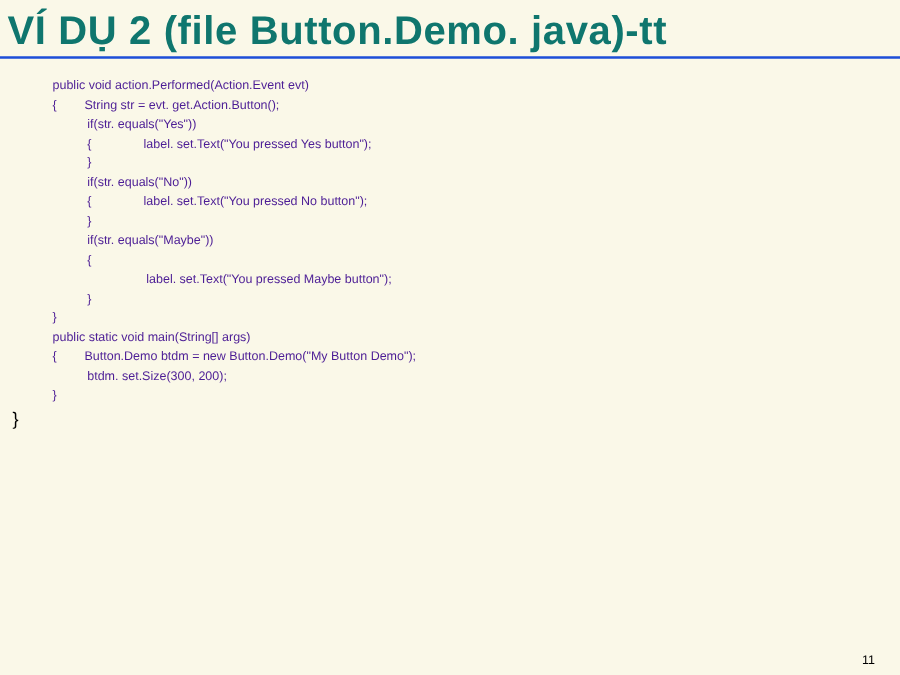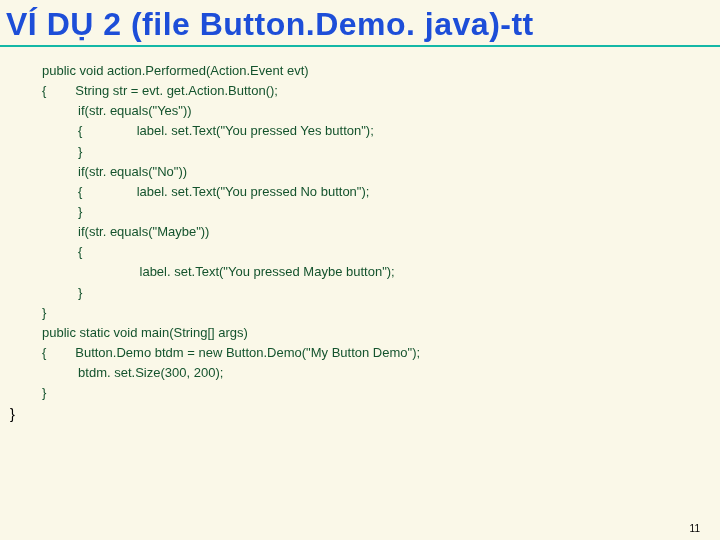--- a/index.html
+++ b/index.html
@@ -7,29 +7,29 @@
     width: 720px;
     height: 540px;
     background: #faf8e8;
     font-family: Arial, Helvetica, sans-serif;
     position: relative;
     overflow: hidden;
   }
   .title {
     font-size: 32px;
     font-weight: bold;
-    color: #1d4ed8;
+    color: #0f766e;
     padding: 6px 6px 2px 6px;
-    border-bottom: 2px solid #14b8a6;
+    border-bottom: 2px solid #1d4ed8;
     letter-spacing: 0.5px;
   }
   .code-block {
     padding: 14px 0 0 42px;
-    font-size: 13px;
-    color: #14532d;
+    font-size: 10px;
+    color: #4c1d95;
     line-height: 1.55;
     font-family: Arial, Helvetica, sans-serif;
   }
   .code-line { white-space: pre; }
   .page-num {
     position: absolute;
     right: 20px;
     bottom: 6px;
     font-size: 10px;
     color: #000;

